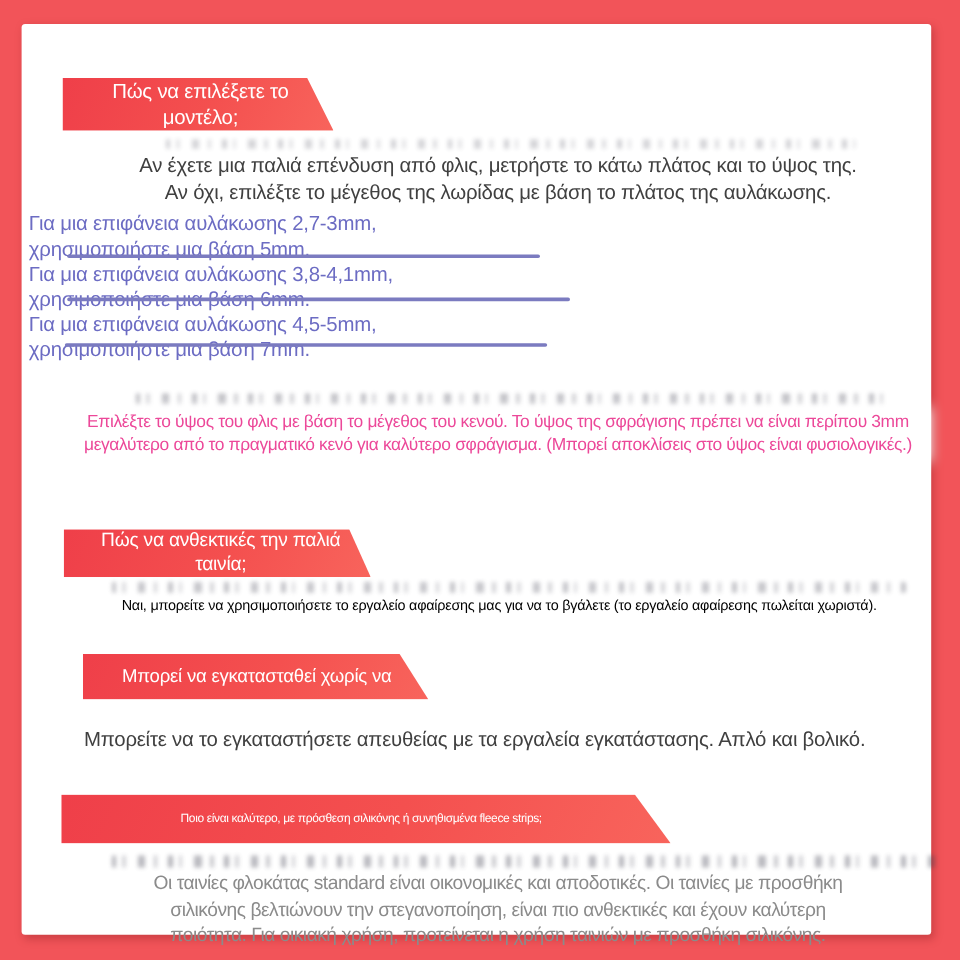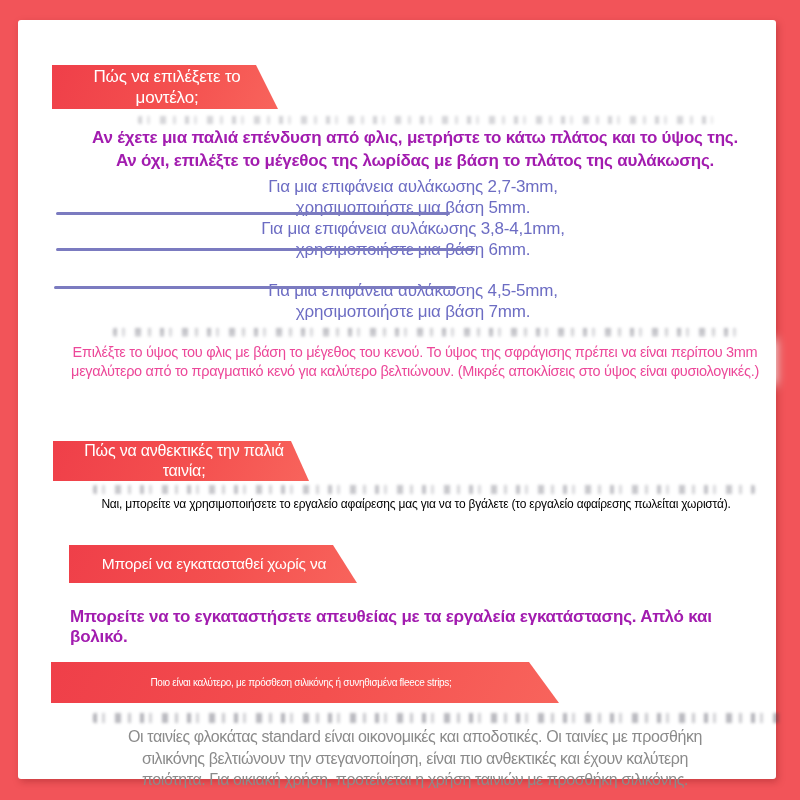--- a/index.html
+++ b/index.html
@@ -23,26 +23,26 @@
   }
   .b1{left:34px;top:45px;width:226px;height:44px;font-size:17px;line-height:21px;
       clip-path:polygon(0 0,calc(100% - 22px) 0,100% 100%,0 100%);padding-right:14px;box-sizing:border-box;}
   .b2{left:35px;top:421px;width:256px;height:40px;font-size:16px;line-height:20px;
       clip-path:polygon(0 0,calc(100% - 18px) 0,100% 100%,0 100%);padding-right:12px;box-sizing:border-box;}
   .b3{left:35px;top:525px;width:288px;height:38px;font-size:15.5px;line-height:20px;
       clip-path:polygon(0 0,calc(100% - 24px) 0,100% 100%,0 100%);padding-right:16px;box-sizing:border-box;margin-left:16px;}
   .b4{left:33px;top:642px;width:508px;height:41px;font-size:10px;line-height:19px;letter-spacing:-0.3px;
       clip-path:polygon(0 0,calc(100% - 30px) 0,100% 100%,0 100%);padding-right:26px;box-sizing:border-box;}
   .para{position:absolute;text-align:center;}
-  .gray{color:#a21caf;font-weight:bold;}
+  .gray{color:#404040;}
   .blue{color:#6c6cc3;}
   .p1{left:18px;top:107px;width:758px;font-size:17px;line-height:22.5px;letter-spacing:-0.2px;}
-  .guide{position:absolute;left:16px;width:758px;text-align:center;
+  .guide{position:absolute;left:6px;width:758px;
          font-size:17px;line-height:21px;letter-spacing:-0.2px;}
-  .g1{top:156px;} .g2{top:198px;} .g3{top:240px;margin-top:20px;}
+  .g1{top:156px;} .g2{top:198px;} .g3{top:240px;}
   .rule{position:absolute;height:2.5px;background:#7b7bc0;filter:blur(0.6px);border-radius:2px;}
   .r1{left:38px;top:192px;width:394px;}
   .r2{left:38px;top:228px;width:419px;}
   .r3{left:36px;top:266px;width:402px;}
   .p2{left:40px;top:323px;width:714px;font-size:14.5px;line-height:19px;letter-spacing:-0.3px;
       color:#ec4899;background:#ffffff;box-shadow:0 0 10px 4px #ffffff;}
   .pnote{left:40px;top:477px;width:716px;font-size:12px;letter-spacing:-0.2px;color:#000000;}
   .p3{left:52px;top:587px;width:700px;text-align:left;font-size:17px;letter-spacing:-0.2px;}
   .p4{left:18px;top:706px;width:758px;font-size:16px;line-height:21.5px;letter-spacing:-0.4px;color:#8b8b8b;}
   .ghost{
@@ -89,21 +89,21 @@
 
     <div class="guide blue g3">
       <div>Για μια επιφάνεια αυλάκωσης 4,5-5mm,</div>
       <div>χρησιμοποιήστε μια βάση 7mm.</div>
     </div>
     <div class="rule r3"></div>
 
     <div class="ghost gh2"></div>
     <div class="para p2">
       <div>Επιλέξτε το ύψος του φλις με βάση το μέγεθος του κενού. Το ύψος της σφράγισης πρέπει να είναι περίπου 3mm</div>
-      <div>μεγαλύτερο από το πραγματικό κενό για καλύτερο βελτιώνουν. (Μικρές αποκλίσεις στο ύψος είναι φυσιολογικές.)</div>
+      <div>μεγαλύτερο από το πραγματικό κενό για καλύτερο σφράγισμα. (Μπορεί αποκλίσεις στο ύψος είναι φυσιολογικές.)</div>
     </div>
 
     <div class="banner b2">
       <div>Πώς να ανθεκτικές την παλιά ταινία;</div>
     </div>
     <div class="ghost gh3"></div>
     <div class="para pnote">Ναι, μπορείτε να χρησιμοποιήσετε το εργαλείο αφαίρεσης μας για να το βγάλετε (το εργαλείο αφαίρεσης πωλείται χωριστά).</div>
 
     <div class="banner b3">
       <div>Μπορεί να εγκατασταθεί χωρίς να</div>

